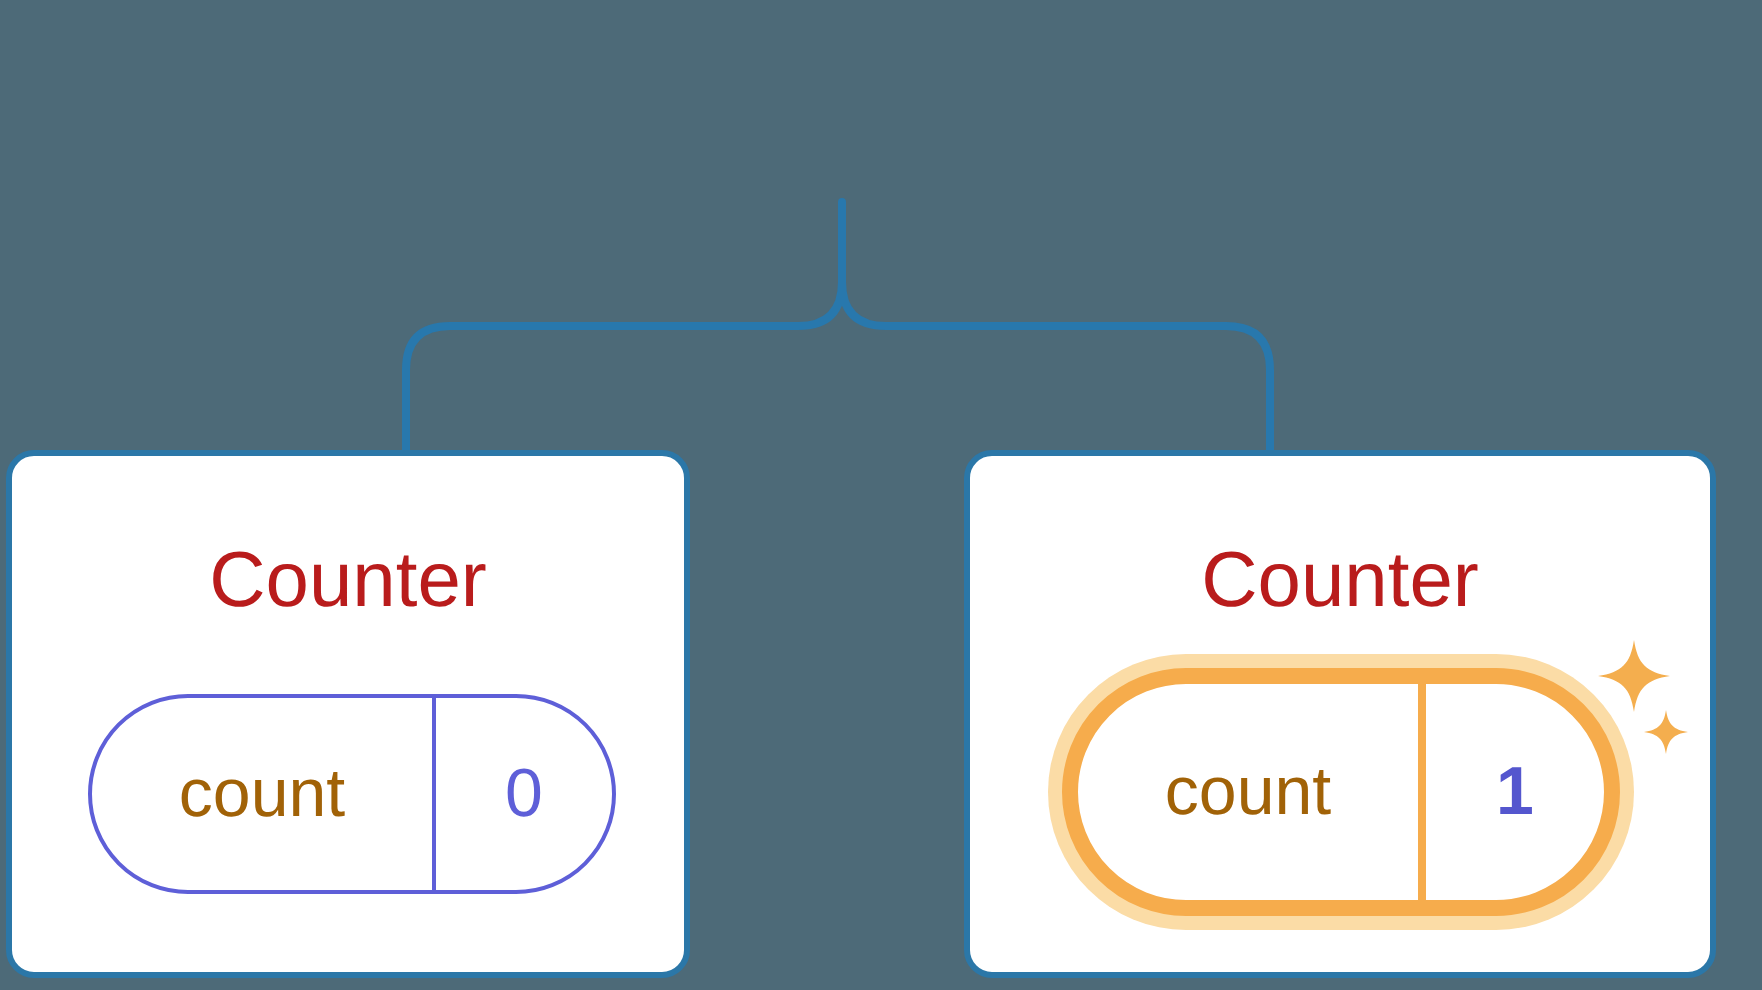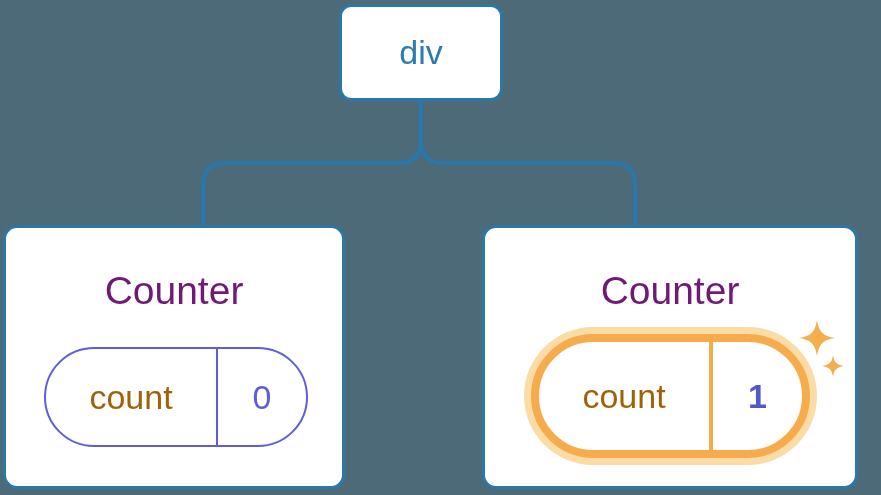--- a/index.html
+++ b/index.html
@@ -44,21 +44,21 @@
     border-radius: 14px;
     box-sizing: border-box;
   }
   .card-left  { left: 3px;   width: 342px; }
   .card-right { left: 482px; width: 376px; }
   .card-title {
     margin-top: 42px;
     text-align: center;
     font-size: 39px;
     font-weight: 500;
-    color: #701a75;
+    color: #b91c1c;
     line-height: 1.1;
   }
   .pill {
     position: absolute;
     box-sizing: border-box;
     background: #ffffff;
     display: flex;
     align-items: stretch;
   }
   .pill-plain {
@@ -112,23 +112,20 @@
 </head>
 <body>
 
 <div class="stage">
 
   <svg class="edges" viewBox="0 0 881 495">
     <path d="M421 101 L421 141 Q421 163 399 163 L225 163 Q203 163 203 185 L203 226
              M421 141 Q421 163 443 163 L613 163 Q635 163 635 185 L635 226" fill="none" stroke-width="4" stroke-linecap="round" stroke-linejoin="round" stroke="#2878ad"></path>
   </svg>
 
-  <div class="node-root">
-    <span>div</span>
-  </div>
 
   <div class="card card-left">
     <div class="card-title">Counter</div>
     <div class="pill pill-plain">
       <div class="pill-key">count</div>
       <div class="pill-divider-purple"></div>
       <div class="pill-value">0</div>
     </div>
   </div>
 

